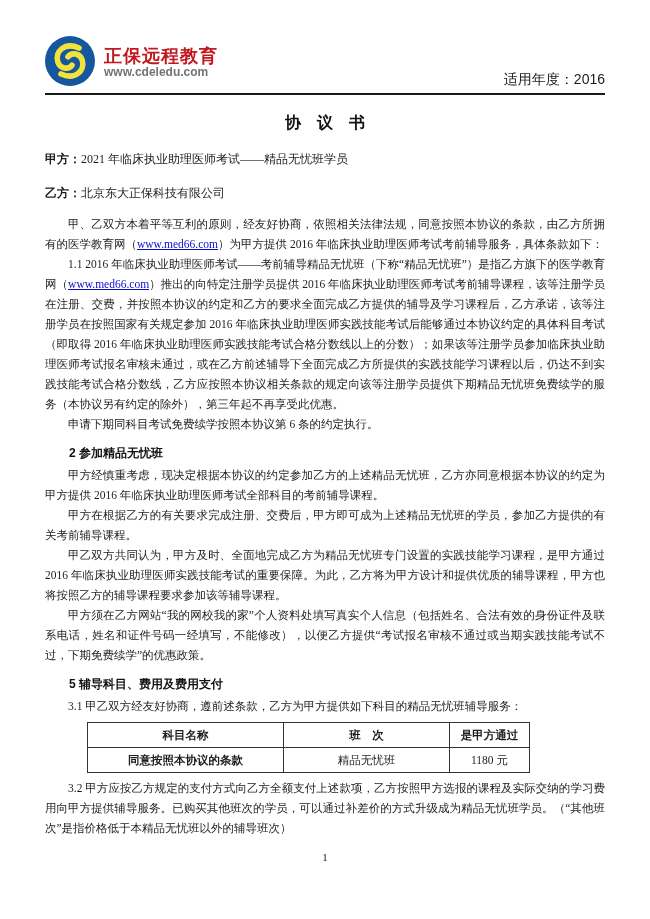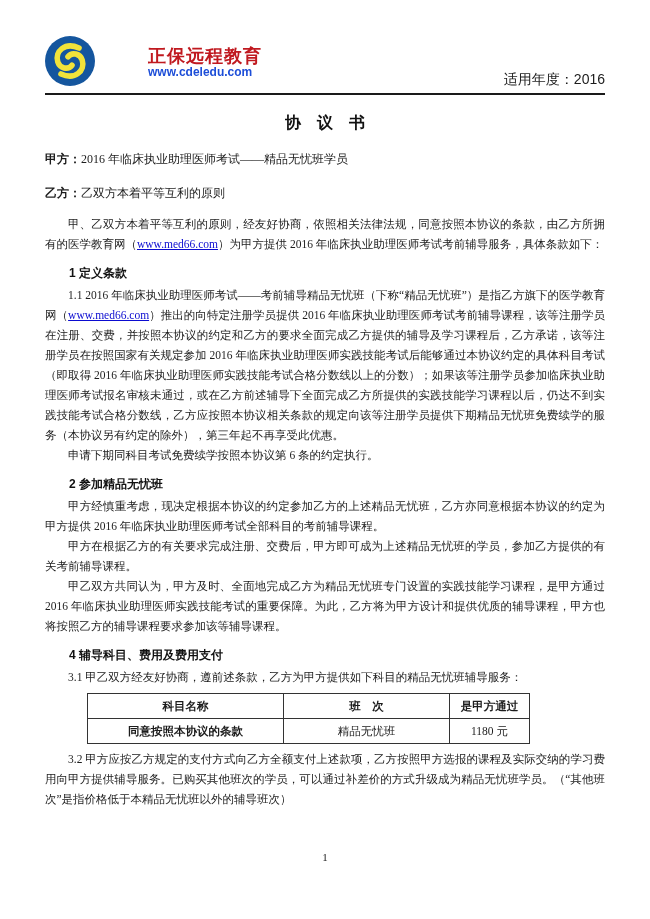--- a/index.html
+++ b/index.html
@@ -2,23 +2,23 @@
 <html><head>
 <meta charset="utf-8">
 <style>
   html,body{margin:0;padding:0;background:#ffffff;}
   body{width:650px;height:919px;font-family:"Liberation Serif","DejaVu Serif",serif;color:#1c1c1c;}
   .page{position:relative;width:650px;height:919px;box-sizing:border-box;padding:36px 45px 0 45px;background:#fff;overflow:hidden;}
 
   
   .hdr{display:flex;justify-content:space-between;align-items:flex-end;}
   .logo-row{display:flex;align-items:center;gap:9px;}
-  .logo-txt{display:flex;flex-direction:column;line-height:1.15;margin-left:44px;}
+  .logo-txt{display:flex;flex-direction:column;line-height:1.15;}
   .brand{font-family:"Liberation Sans","DejaVu Sans",sans-serif;font-weight:bold;font-size:18px;color:#c0191f;letter-spacing:1px;}
-  .url{font-family:"Liberation Sans","DejaVu Sans",sans-serif;font-weight:bold;font-size:12px;color:#1d4ed8;}
+  .url{font-family:"Liberation Sans","DejaVu Sans",sans-serif;font-weight:bold;font-size:12px;color:#737373;}
   .year{font-size:14px;color:#1c1c1c;padding-bottom:1px;font-family:"Liberation Sans","DejaVu Sans",sans-serif;}
   .divider{border-bottom:2px solid #1a1a1a;margin-top:3px;}
 
   
   .title{text-align:center;font-family:"Liberation Sans","DejaVu Sans",sans-serif;font-weight:bold;font-size:16px;margin:18px 0 0 0;color:#111;}
   .party{font-size:12px;margin:17px 0 0 0;}
   .party .lbl{font-family:"Liberation Sans","DejaVu Sans",sans-serif;font-weight:bold;}
 
   
   .para{font-size:11.5px;line-height:20px;text-align:justify;text-indent:2em;margin:0;}
@@ -53,35 +53,35 @@
         <span class="brand">正保远程教育</span>
         <span class="url">www.cdeledu.com</span>
       </div>
     </div>
     <div class="year">适用年度：2016</div>
   </div>
   <div class="divider"></div>
 
   <h1 class="title">协　议　书</h1>
 
-  <p class="party"><span class="lbl">甲方：</span><span>2016 年临床执业助理医师考试——精品无忧班学员</span></p>
-  <p class="party"><span class="lbl">乙方：</span><span>乙双方本着平等互利的原则</span></p>
+  <p class="party"><span class="lbl">甲方：</span><span>2021 年临床执业助理医师考试——精品无忧班学员</span></p>
+  <p class="party"><span class="lbl">乙方：</span><span>北京东大正保科技有限公司</span></p>
 
   <p class="para intro"><span>甲、乙双方本着平等互利的原则，经友好协商，依照相关法律法规，同意按照本协议的条款，由乙方所拥有的医学教育网（</span><a class="doclink">www.med66.com</a><span>）为甲方提供 2016 年临床执业助理医师考试考前辅导服务，具体条款如下：</span></p>
 
-  <h2 class="sec-h">1  定义条款</h2>
   <p class="para"><span>1.1 2016 年临床执业助理医师考试——考前辅导精品无忧班（下称“精品无忧班”）是指乙方旗下的医学教育网（</span><a class="doclink">www.med66.com</a><span>）推出的向特定注册学员提供 2016 年临床执业助理医师考试考前辅导课程，该等注册学员在注册、交费，并按照本协议的约定和乙方的要求全面完成乙方提供的辅导及学习课程后，乙方承诺，该等注册学员在按照国家有关规定参加 2016 年临床执业助理医师实践技能考试后能够通过本协议约定的具体科目考试（即取得 2016 年临床执业助理医师实践技能考试合格分数线以上的分数）；如果该等注册学员参加临床执业助理医师考试报名审核未通过，或在乙方前述辅导下全面完成乙方所提供的实践技能学习课程以后，仍达不到实践技能考试合格分数线，乙方应按照本协议相关条款的规定向该等注册学员提供下期精品无忧班免费续学的服务（本协议另有约定的除外），第三年起不再享受此优惠。</span></p>
   <p class="para">申请下期同科目考试免费续学按照本协议第 6 条的约定执行。</p>
 
   <h2 class="sec-h">2  参加精品无忧班</h2>
   <p class="para">甲方经慎重考虑，现决定根据本协议的约定参加乙方的上述精品无忧班，乙方亦同意根据本协议的约定为甲方提供 2016 年临床执业助理医师考试全部科目的考前辅导课程。</p>
   <p class="para">甲方在根据乙方的有关要求完成注册、交费后，甲方即可成为上述精品无忧班的学员，参加乙方提供的有关考前辅导课程。</p>
   <p class="para">甲乙双方共同认为，甲方及时、全面地完成乙方为精品无忧班专门设置的实践技能学习课程，是甲方通过 2016 年临床执业助理医师实践技能考试的重要保障。为此，乙方将为甲方设计和提供优质的辅导课程，甲方也将按照乙方的辅导课程要求参加该等辅导课程。</p>
+  <p class="para">甲方须在乙方网站“我的网校我的家”个人资料处填写真实个人信息（包括姓名、合法有效的身份证件及联系电话，姓名和证件号码一经填写，不能修改），以便乙方提供“考试报名审核不通过或当期实践技能考试不过，下期免费续学”的优惠政策。</p>
 
-  <h2 class="sec-h">4  辅导科目、费用及费用支付</h2>
+  <h2 class="sec-h">5  辅导科目、费用及费用支付</h2>
   <p class="para">3.1 甲乙双方经友好协商，遵前述条款，乙方为甲方提供如下科目的精品无忧班辅导服务：</p>
 
   <table class="course">
     <colgroup>
         <col style="width:196px">
         <col style="width:166px">
         <col style="width:80px">
       </colgroup>
     <thead>
       <tr>

